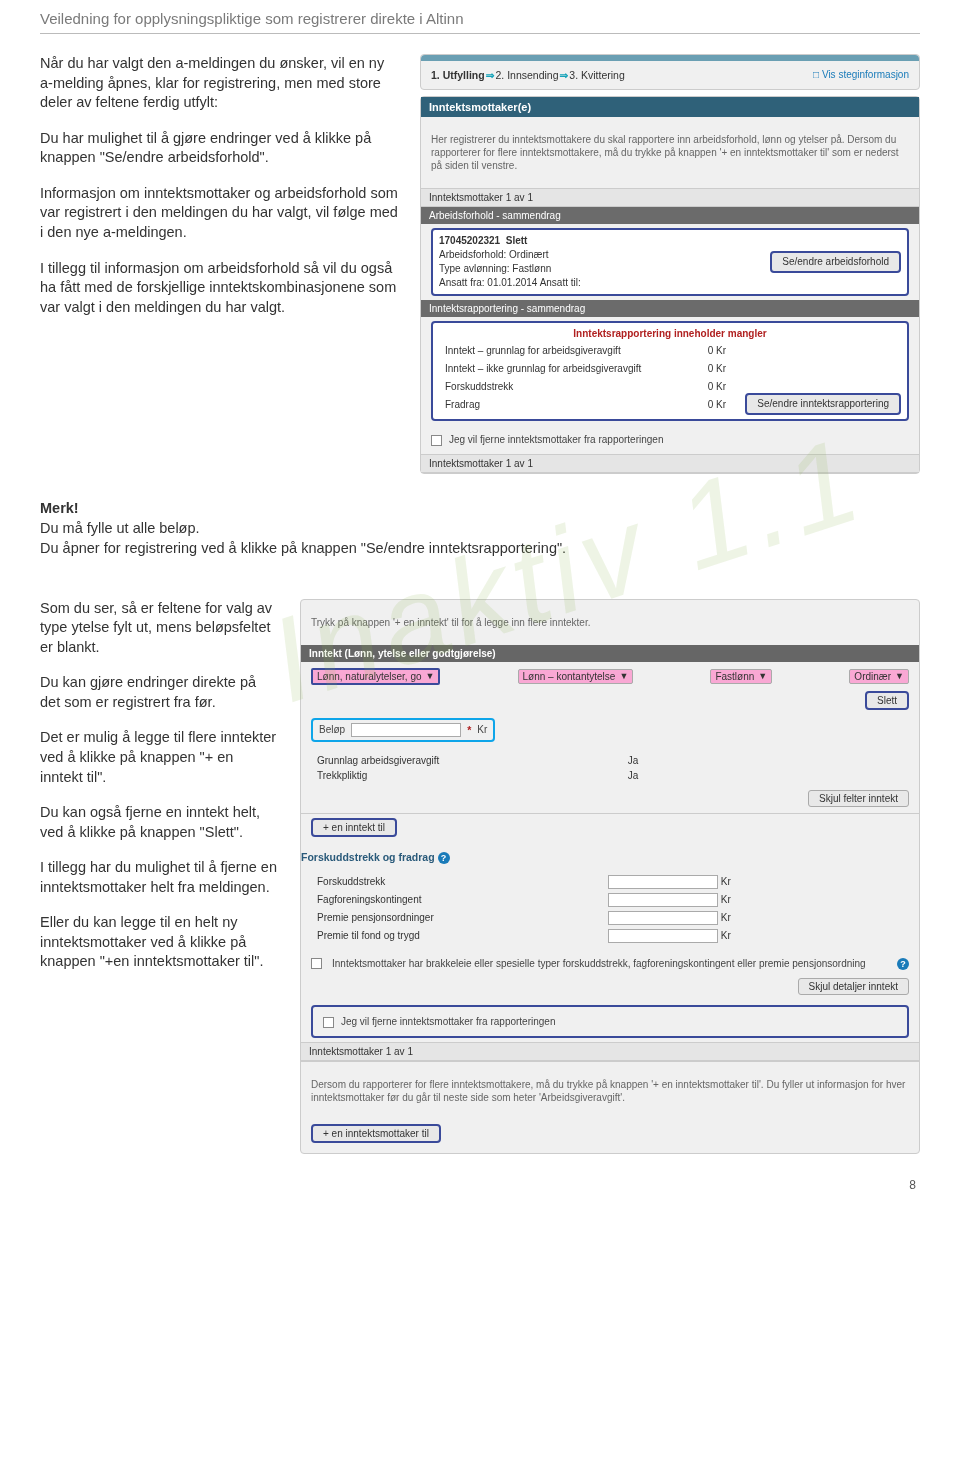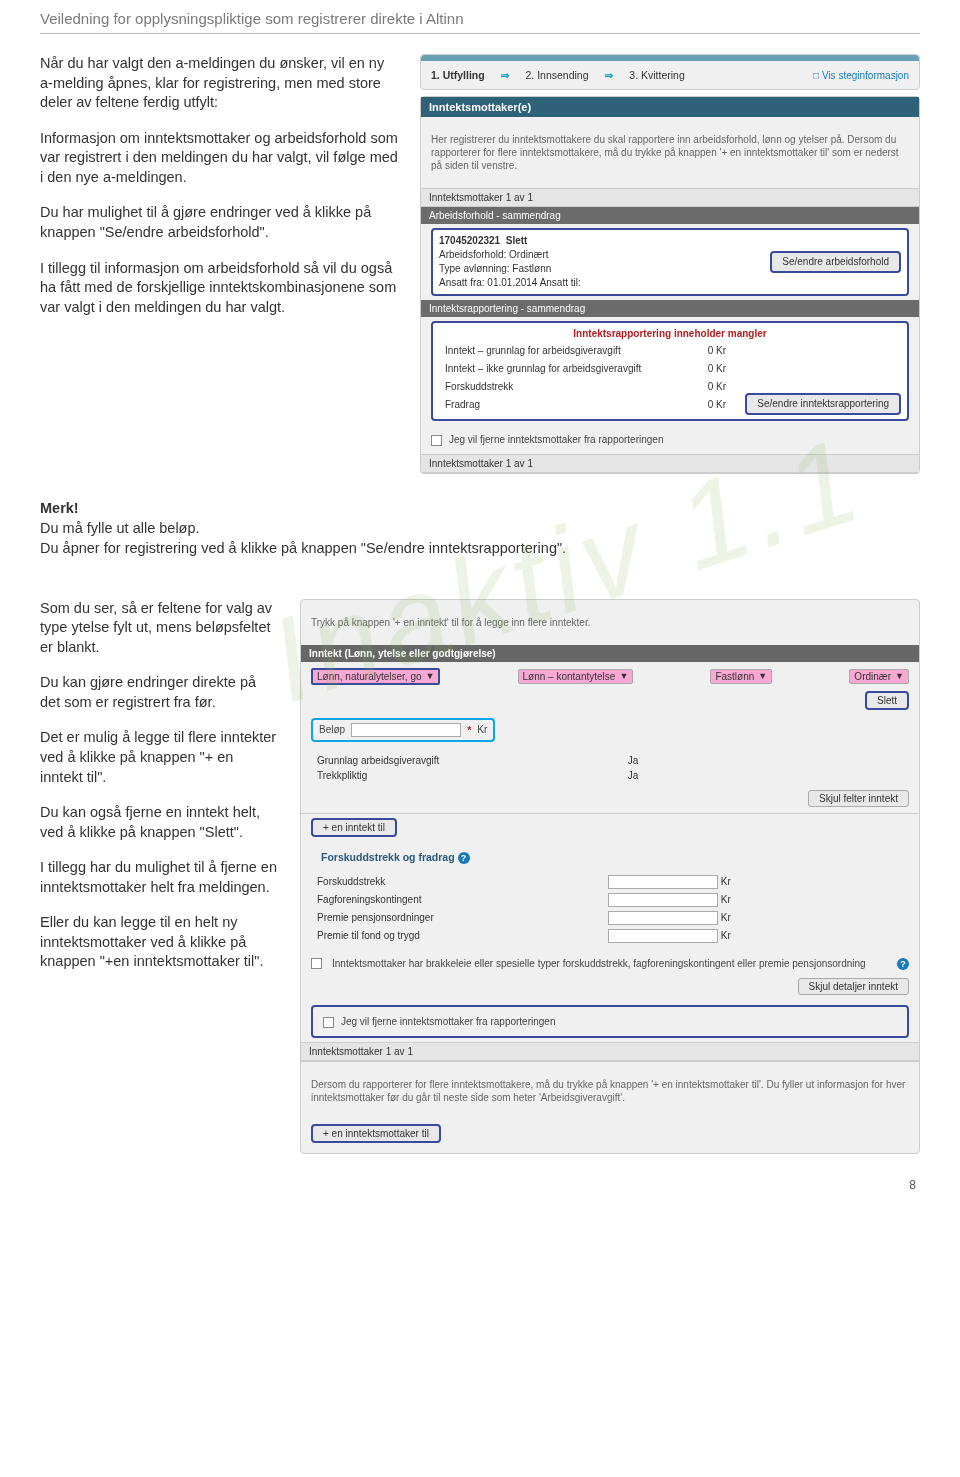--- a/index.html
+++ b/index.html
@@ -28,21 +28,21 @@
   .scr {
     background: #f0f0f0;
     border: 1px solid #ccc;
     border-radius: 4px;
     font-size: 10.5px;
     color: #333;
     margin-bottom: 6px;
   }
   .scr-bar-teal { background: #6a9fb3; height: 6px; border-radius: 4px 4px 0 0; }
   .scr-pad { padding: 8px 10px; }
-  .steps { display: flex; align-items: center; gap: 16px; flex-wrap: wrap; }
+  .steps { display: flex; gap: 1px; flex-wrap: wrap; }
   .step-no { font-weight: bold; }
   .step-arrow { color: #14a2b8; font-weight: bold; }
   .vis-link { color: #1a7bb9; margin-left: auto; font-size: 10px; }
   .scr-section-title {
     background: #2f6179;
     color: #fff;
     font-weight: bold;
     padding: 4px 8px;
     font-size: 11px;
   }
@@ -117,21 +117,21 @@
   .chk {
     display: inline-block;
     width: 11px; height: 11px;
     border: 1px solid #888;
     background: #fff;
     vertical-align: middle;
     margin-right: 4px;
   }
   .scr-label { font-size: 10px; color: #444; }
   .scr-innt-header { background: #666; color: #fff; font-weight: bold; padding: 3px 8px; font-size: 10px; }
-  .scr-bluehead { color: #2a5a7a; font-weight: bold; padding: 4px 20px; font-size: 10.5px; }
+  .scr-bluehead { color: #2a5a7a; font-weight: bold; padding: 4px 0; font-size: 10.5px; }
   .help-icon {
     display: inline-block;
     width: 12px;
     height: 12px;
     border-radius: 50%;
     background: #1a7bb9;
     color: #fff;
     font-size: 9px;
     line-height: 12px;
     text-align: center;
@@ -162,22 +162,22 @@
 <body>
 
 <div class="page">
   <div class="doc-header">Veiledning for opplysningspliktige som registrerer direkte i Altinn</div>
 
   <div class="watermark">Inaktiv 1.1</div>
 
   <div class="two-col">
     <div class="left-text">
       <p>Når du har valgt den a-meldingen du ønsker, vil en ny a-melding åpnes, klar for registrering, men med store deler av feltene ferdig utfylt:</p>
+      <p>Du har mulighet til å gjøre endringer ved å klikke på knappen "Se/endre arbeidsforhold".</p>
       <p>Informasjon om inntektsmottaker og arbeidsforhold som var registrert i den meldingen du har valgt, vil følge med i den nye a-meldingen.</p>
-      <p>Du har mulighet til å gjøre endringer ved å klikke på knappen "Se/endre arbeidsforhold".</p>
       <p>I tillegg til informasjon om arbeidsforhold så vil du også ha fått med de forskjellige inntektskombinasjonene som var valgt i den meldingen du har valgt.</p>
     </div>
 
     <div class="right-shot">
       <div class="scr">
         <div class="scr-bar-teal"></div>
         <div class="scr-pad steps">
           <span class="step-no">1. Utfylling</span>
           <span class="step-arrow">⇒</span>
           <span>2. Innsending</span>

